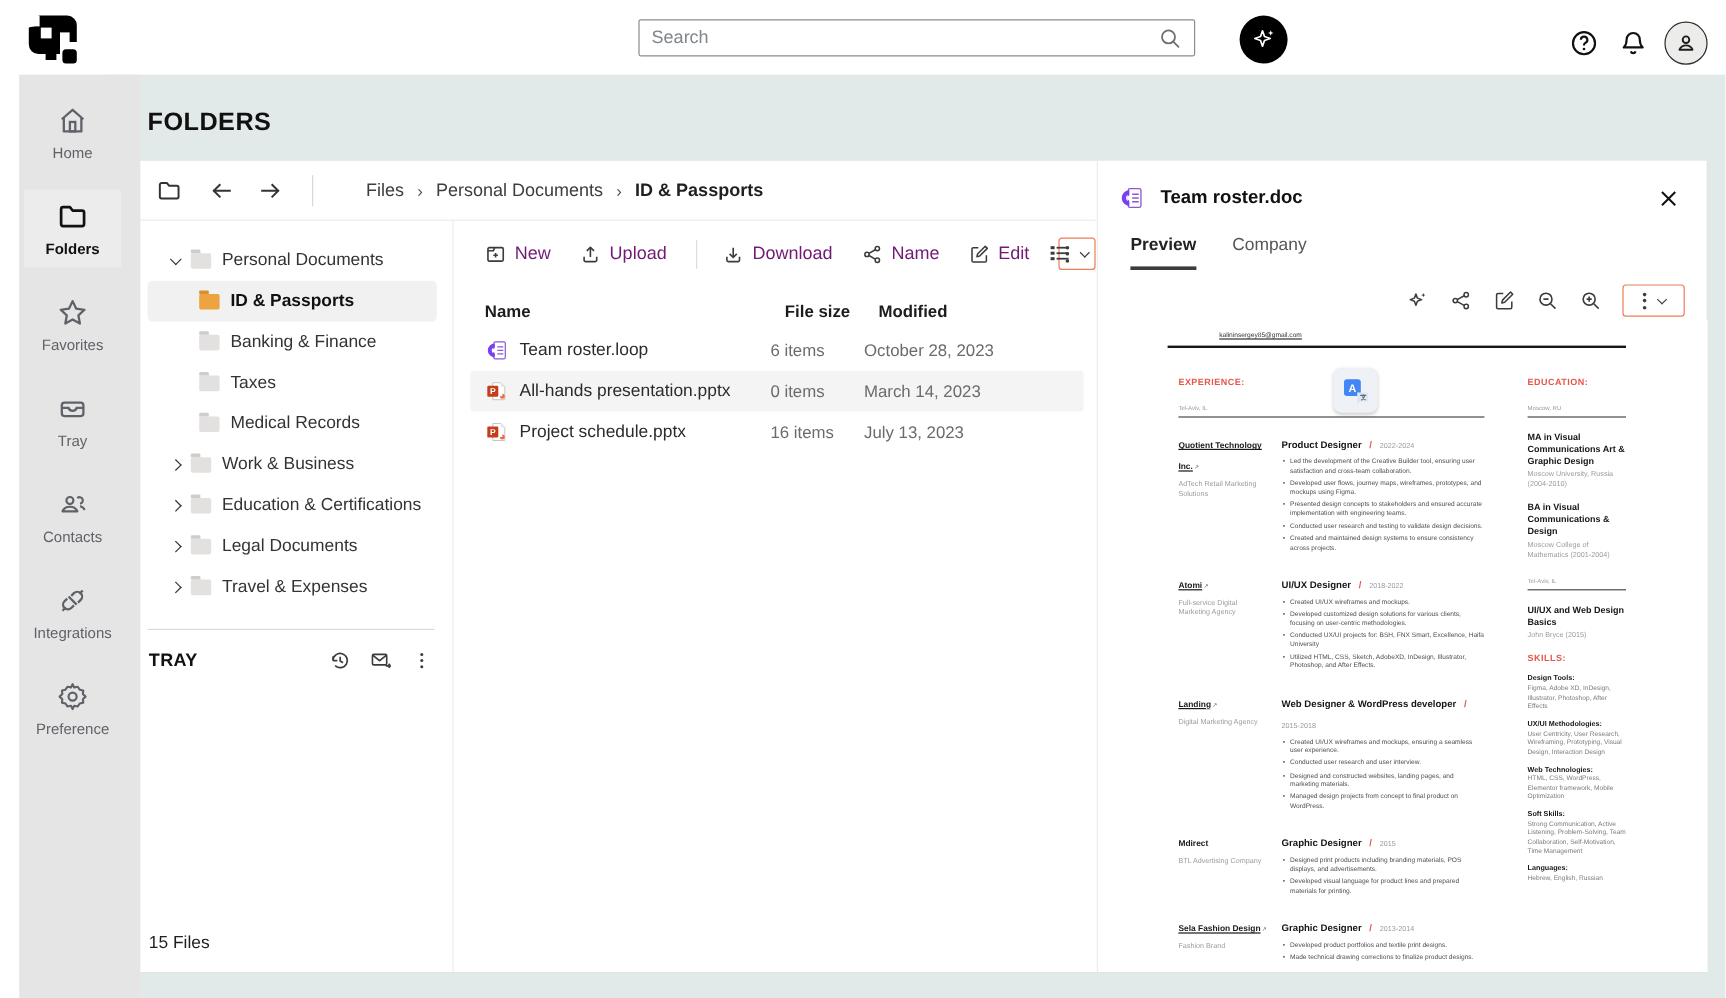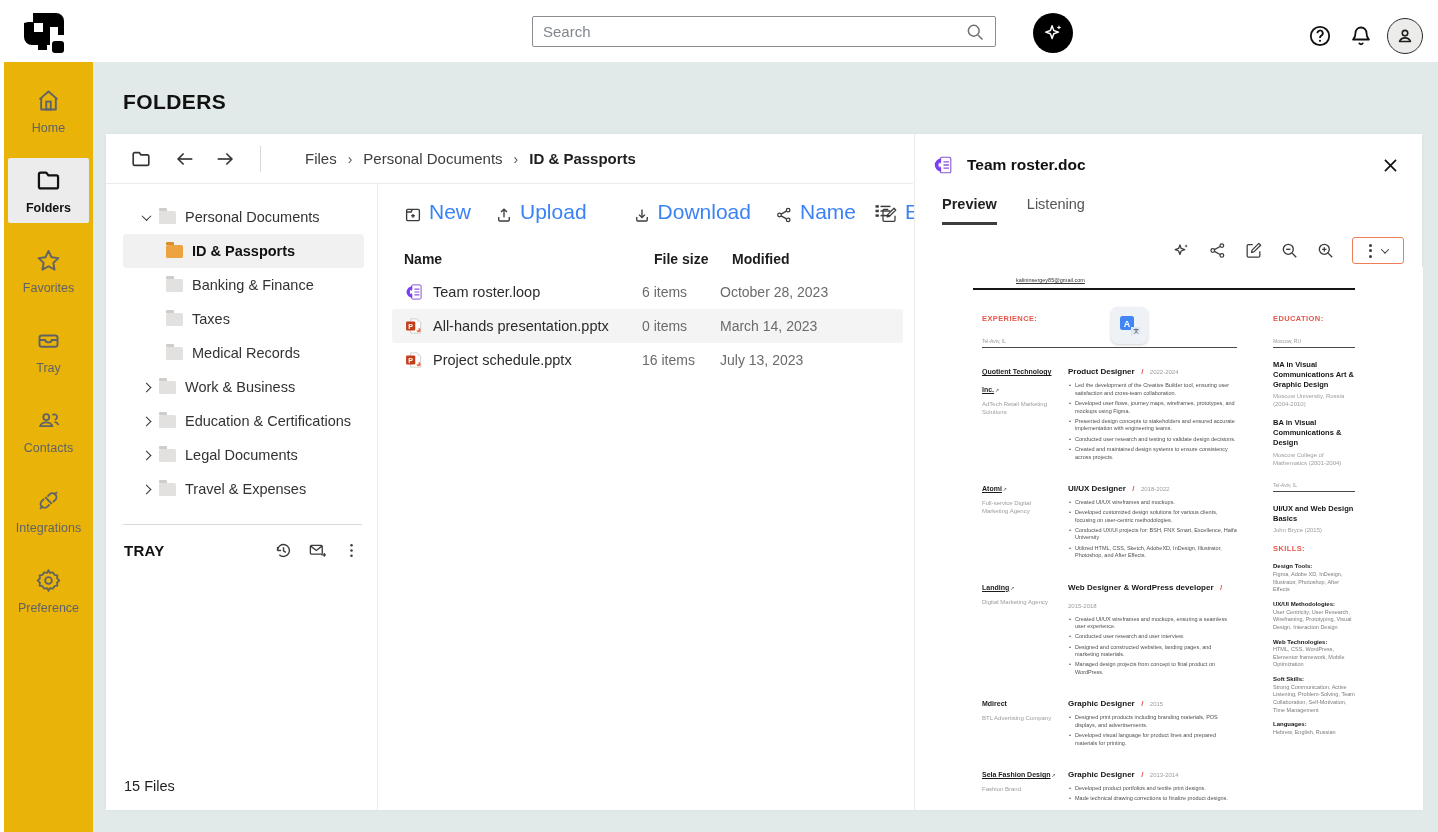--- a/index.html
+++ b/index.html
@@ -13,21 +13,21 @@
   .searchbox{position:absolute;left:532px;top:16px;width:464px;height:31px;border:1px solid #888d92;border-radius:2px;background:#fff;display:flex;align-items:center;padding:0 10px}
   .searchbox input{border:none;outline:none;flex:1;font-size:15px;font-family:"Liberation Sans",sans-serif;color:#333}
   .searchbox input::placeholder{color:#80868b}
   .search-glyph{width:20px;height:20px;color:#6b7075}
   .ai-btn{position:absolute;left:1033px;top:13px;width:40px;height:40px;border-radius:50%;background:#000;display:flex;align-items:center;justify-content:center;cursor:pointer}
   .top-ic{position:absolute;top:24px;width:24px;height:24px;color:#111;cursor:pointer}
   .help-ic{left:1308px}.bell-ic{left:1349px}
   .avatar{position:absolute;left:1387px;top:18px;width:36px;height:36px;border-radius:50%;background:#ececea;border:1.5px solid #2b2b2b;display:flex;align-items:center;justify-content:center;cursor:pointer}
 
   
-  .rail{position:absolute;left:4px;top:62px;width:89px;height:770px;background:#eab308;z-index:4;padding-top:16px}
+  .rail{position:absolute;left:16px;top:62px;width:101px;height:770px;background:#e5e5e5;z-index:4;padding-top:16px}
   .rail-item{width:81px;margin:0 4px 15px 4px;padding:9px 0 8px 0;display:flex;flex-direction:column;align-items:center;cursor:pointer;border-radius:2px}
   .rail-item .ric{width:27px;height:27px;color:#5f6368;margin-bottom:7px}
   .rail-item .rlb{font-size:12.5px;color:#5f6368}
   .rail-item[data-active="true"]{background:#ececec}
   .rail-item[data-active="true"] .ric{color:#111}
   .rail-item[data-active="true"] .rlb{color:#111;font-weight:bold}
 
   
   .mainbg{position:absolute;left:89px;top:62px;width:1349px;height:770px;background:#e2eae9}
   .page-title{position:absolute;left:123px;top:90px;font-size:21px;font-weight:800;letter-spacing:.4px;color:#111}
@@ -65,21 +65,21 @@
   .tray-head{display:flex;align-items:center;margin:16px 16px 0 18px}
   .tray-title{font-size:15px;font-weight:bold;letter-spacing:.3px;color:#111;flex:1}
   .tray-ic{width:19px;height:19px;color:#3c3c3c;margin-left:15px;cursor:pointer}
   .tray-box{margin:14px 16px 0 18px;border:1.5px dashed #9b9b9b;height:113px;display:flex;align-items:center;justify-content:center}
   .tray-hint{width:170px;text-align:center;font-size:14px;line-height:1.45;color:#1f1f1f}
   .tree-footer{position:absolute;left:18px;bottom:16px;font-size:14.5px;color:#1f1f1f}
 
   
   .list-panel{position:absolute;left:273px;top:50px;width:534px;height:626px}
   .list-toolbar{display:flex;align-items:center;padding:14px 0 0 25px;position:relative}
-  .tb-btn{display:flex;align-items:flex-end;font-size:21px;color:#3b82f6;cursor:pointer;margin-right:24px}
+  .tb-btn{display:flex;align-items:flex-start;font-size:15px;color:#701a75;cursor:pointer;margin-right:24px}
   .tb-btn .tic{width:18px;height:18px;margin-right:7px;color:#3b3b3b}
   .tb-div{width:1px;height:24px;background:#dcdcdc;margin:0 22px 0 0}
   .more-btn{display:flex;align-items:center;justify-content:center;gap:10px;width:52px;height:27px;border:1.5px solid var(--accent);border-radius:3px;cursor:pointer;color:#3c3c3c}
   .kebab{display:inline-flex;flex-direction:column;gap:2.5px}
   .kebab i{width:3px;height:3px;border-radius:50%;background:#3c3c3c;display:block}
   .mini-chev{width:6px;height:6px;border-right:1.6px solid #3c3c3c;border-bottom:1.6px solid #3c3c3c;transform:rotate(45deg) translate(-1px,-1px)}
   .view-ic{position:absolute;right:20px;top:17px;width:20px;height:20px;color:#3c3c3c;cursor:pointer}
   .cols{display:flex;padding-left:25px;margin-top:22px;font-size:14px;font-weight:bold;color:#1c1c1c;height:24px;align-items:center}
   .col-name{width:250px}.col-size{width:78px}.col-mod{flex:1}
   .files{margin-top:4px}
@@ -464,21 +464,21 @@
         <svg class="pv-close" viewBox="0 0 24 24" fill="none" stroke="currentColor" stroke-width="2.1">
             <path d="M5 5l14 14M19 5L5 19"></path>
           </svg>
       </div>
       <div class="pv-tabs">
 
       <div class="pv-tab" data-active="true">
             <span>Preview</span>
           </div>
           <div class="pv-tab" data-active="false">
-            <span>Listening</span>
+            <span>Company</span>
           </div>
         </div>
       <div class="pv-toolrow">
         <svg class="pv-ic" viewBox="0 0 24 24" fill="none" stroke="currentColor" stroke-width="1.6">
             <path d="M10 5l1.6 4.4L16 11l-4.4 1.6L10 17l-1.6-4.4L4 11l4.4-1.6z" stroke-linejoin="round"></path>
             <path d="M17.8 4l.6 1.6 1.6.6-1.6.6-.6 1.6-.6-1.6L15.6 6.2l1.6-.6z" fill="currentColor" stroke="none"></path>
           </svg>
         <svg class="pv-ic" viewBox="0 0 24 24" fill="none" stroke="currentColor" stroke-width="1.6">
             <circle cx="6" cy="12" r="2.3"></circle>
             <circle cx="17.5" cy="5.8" r="2.3"></circle>

